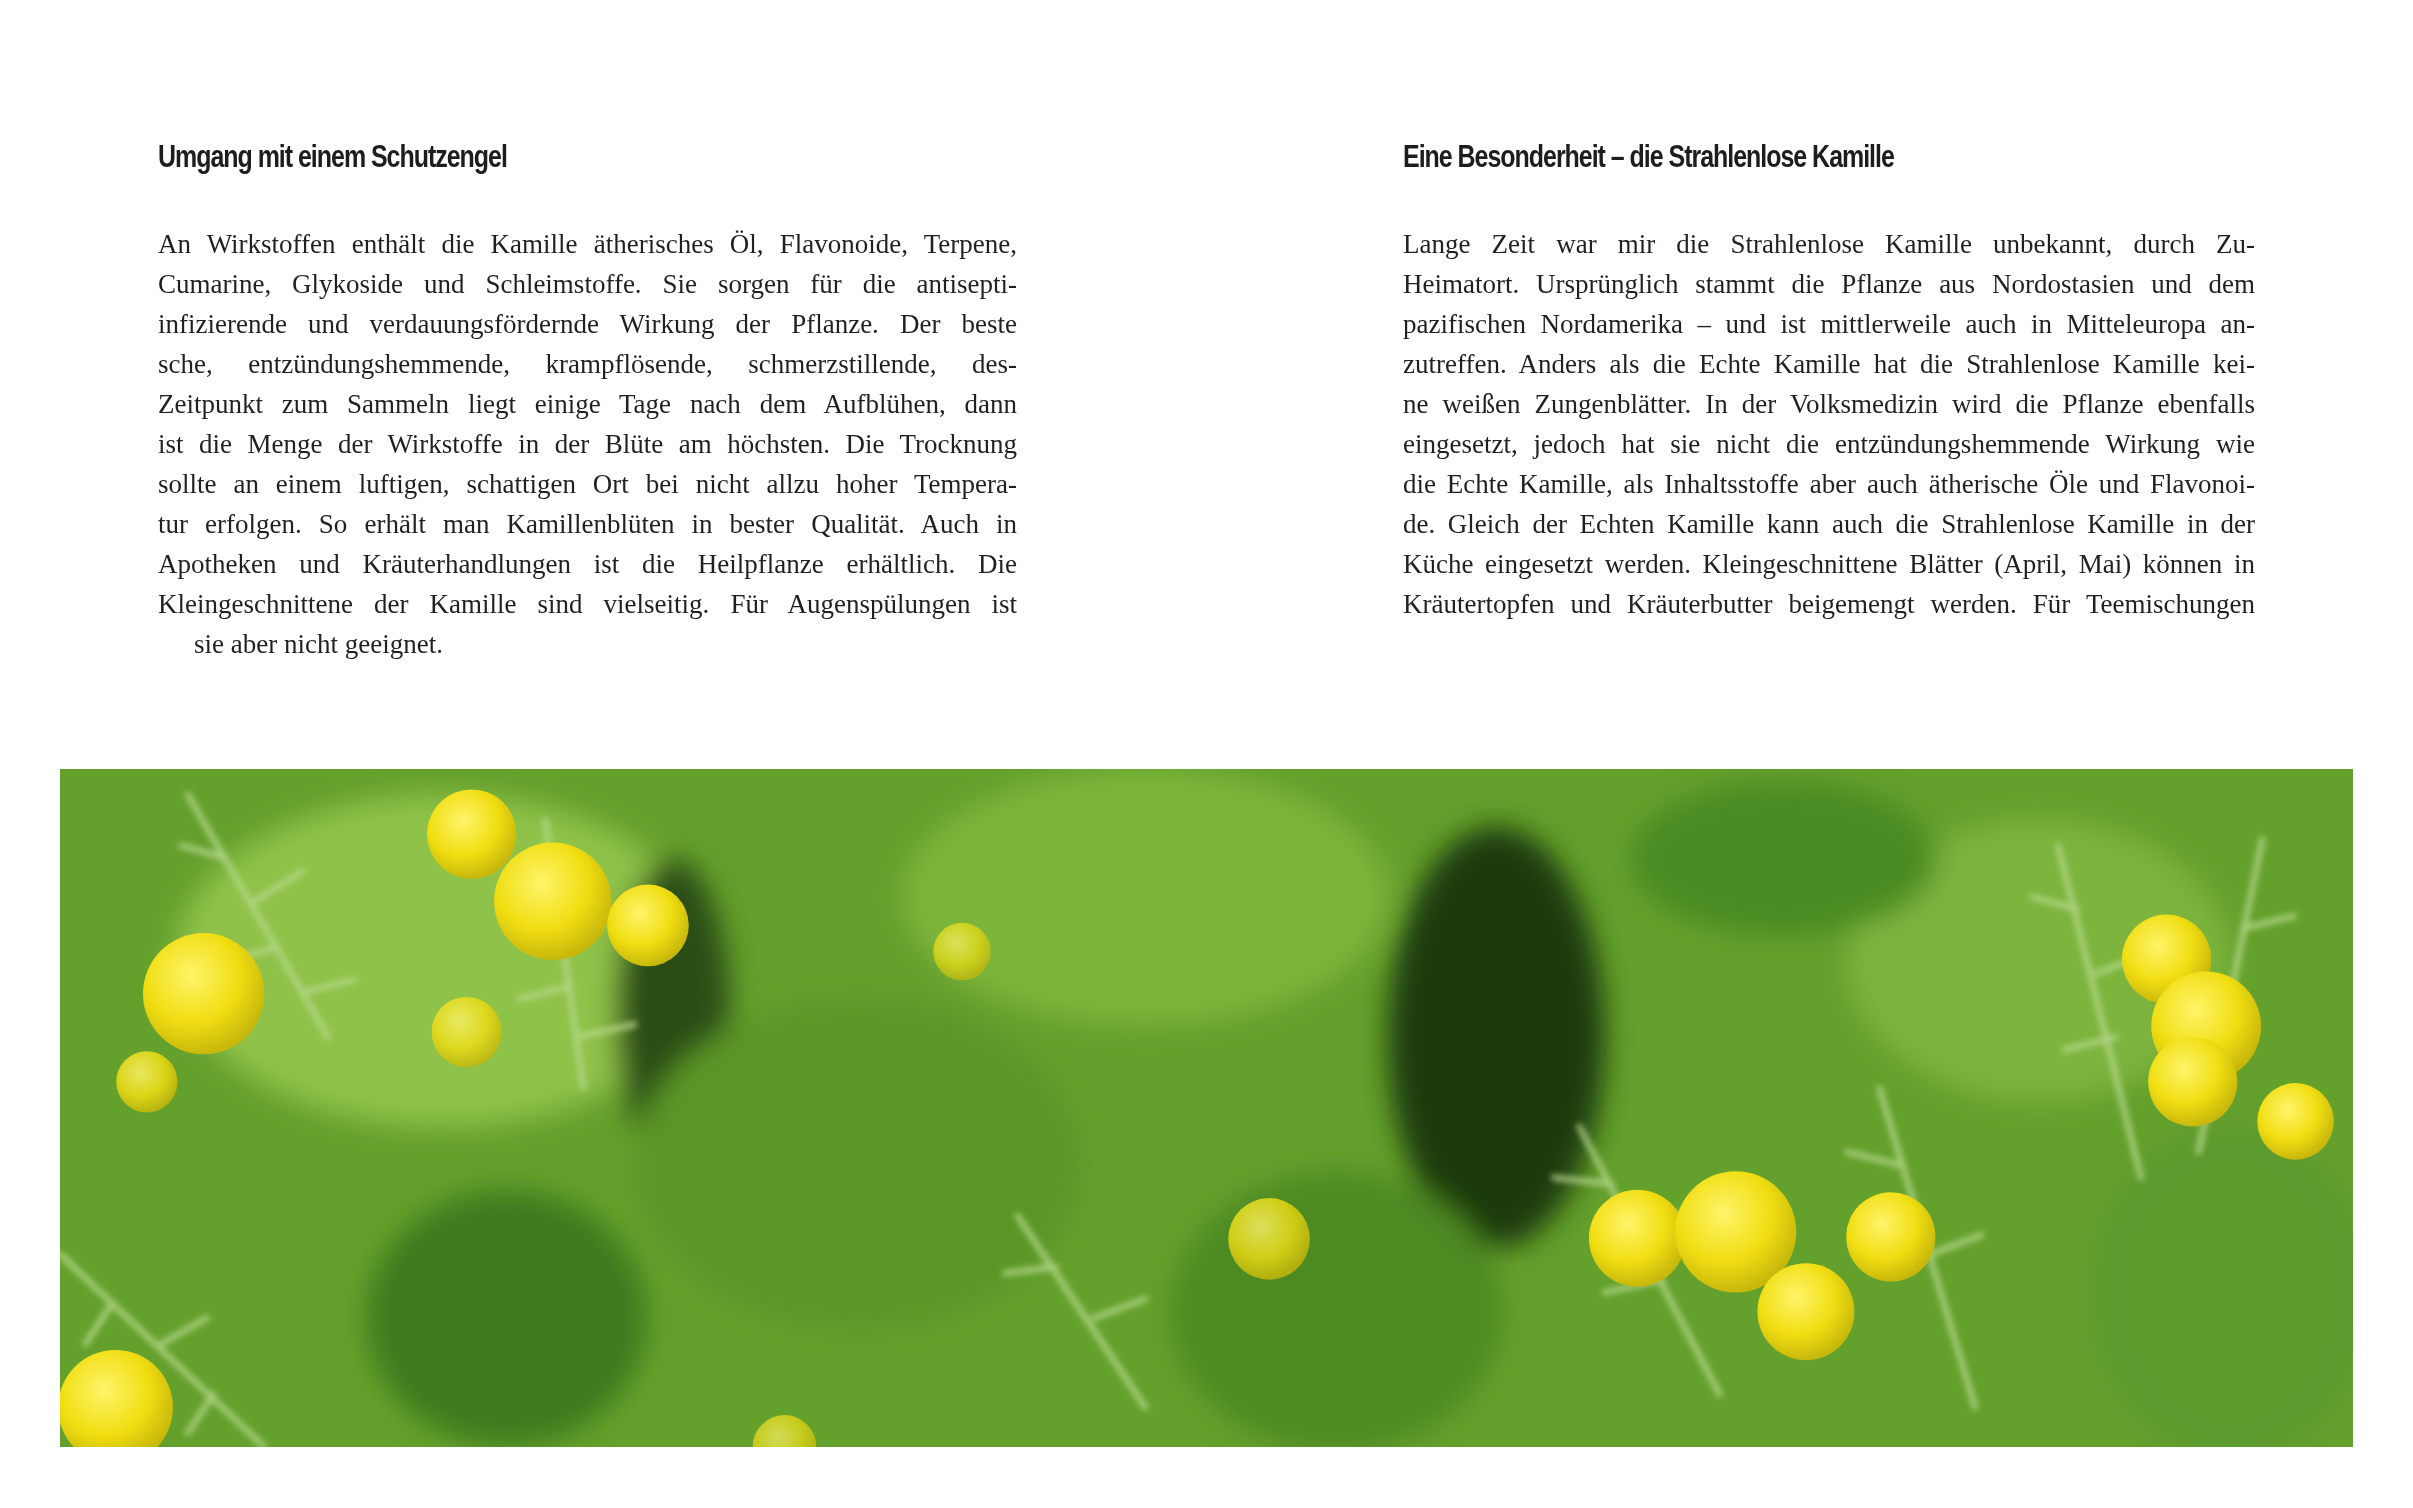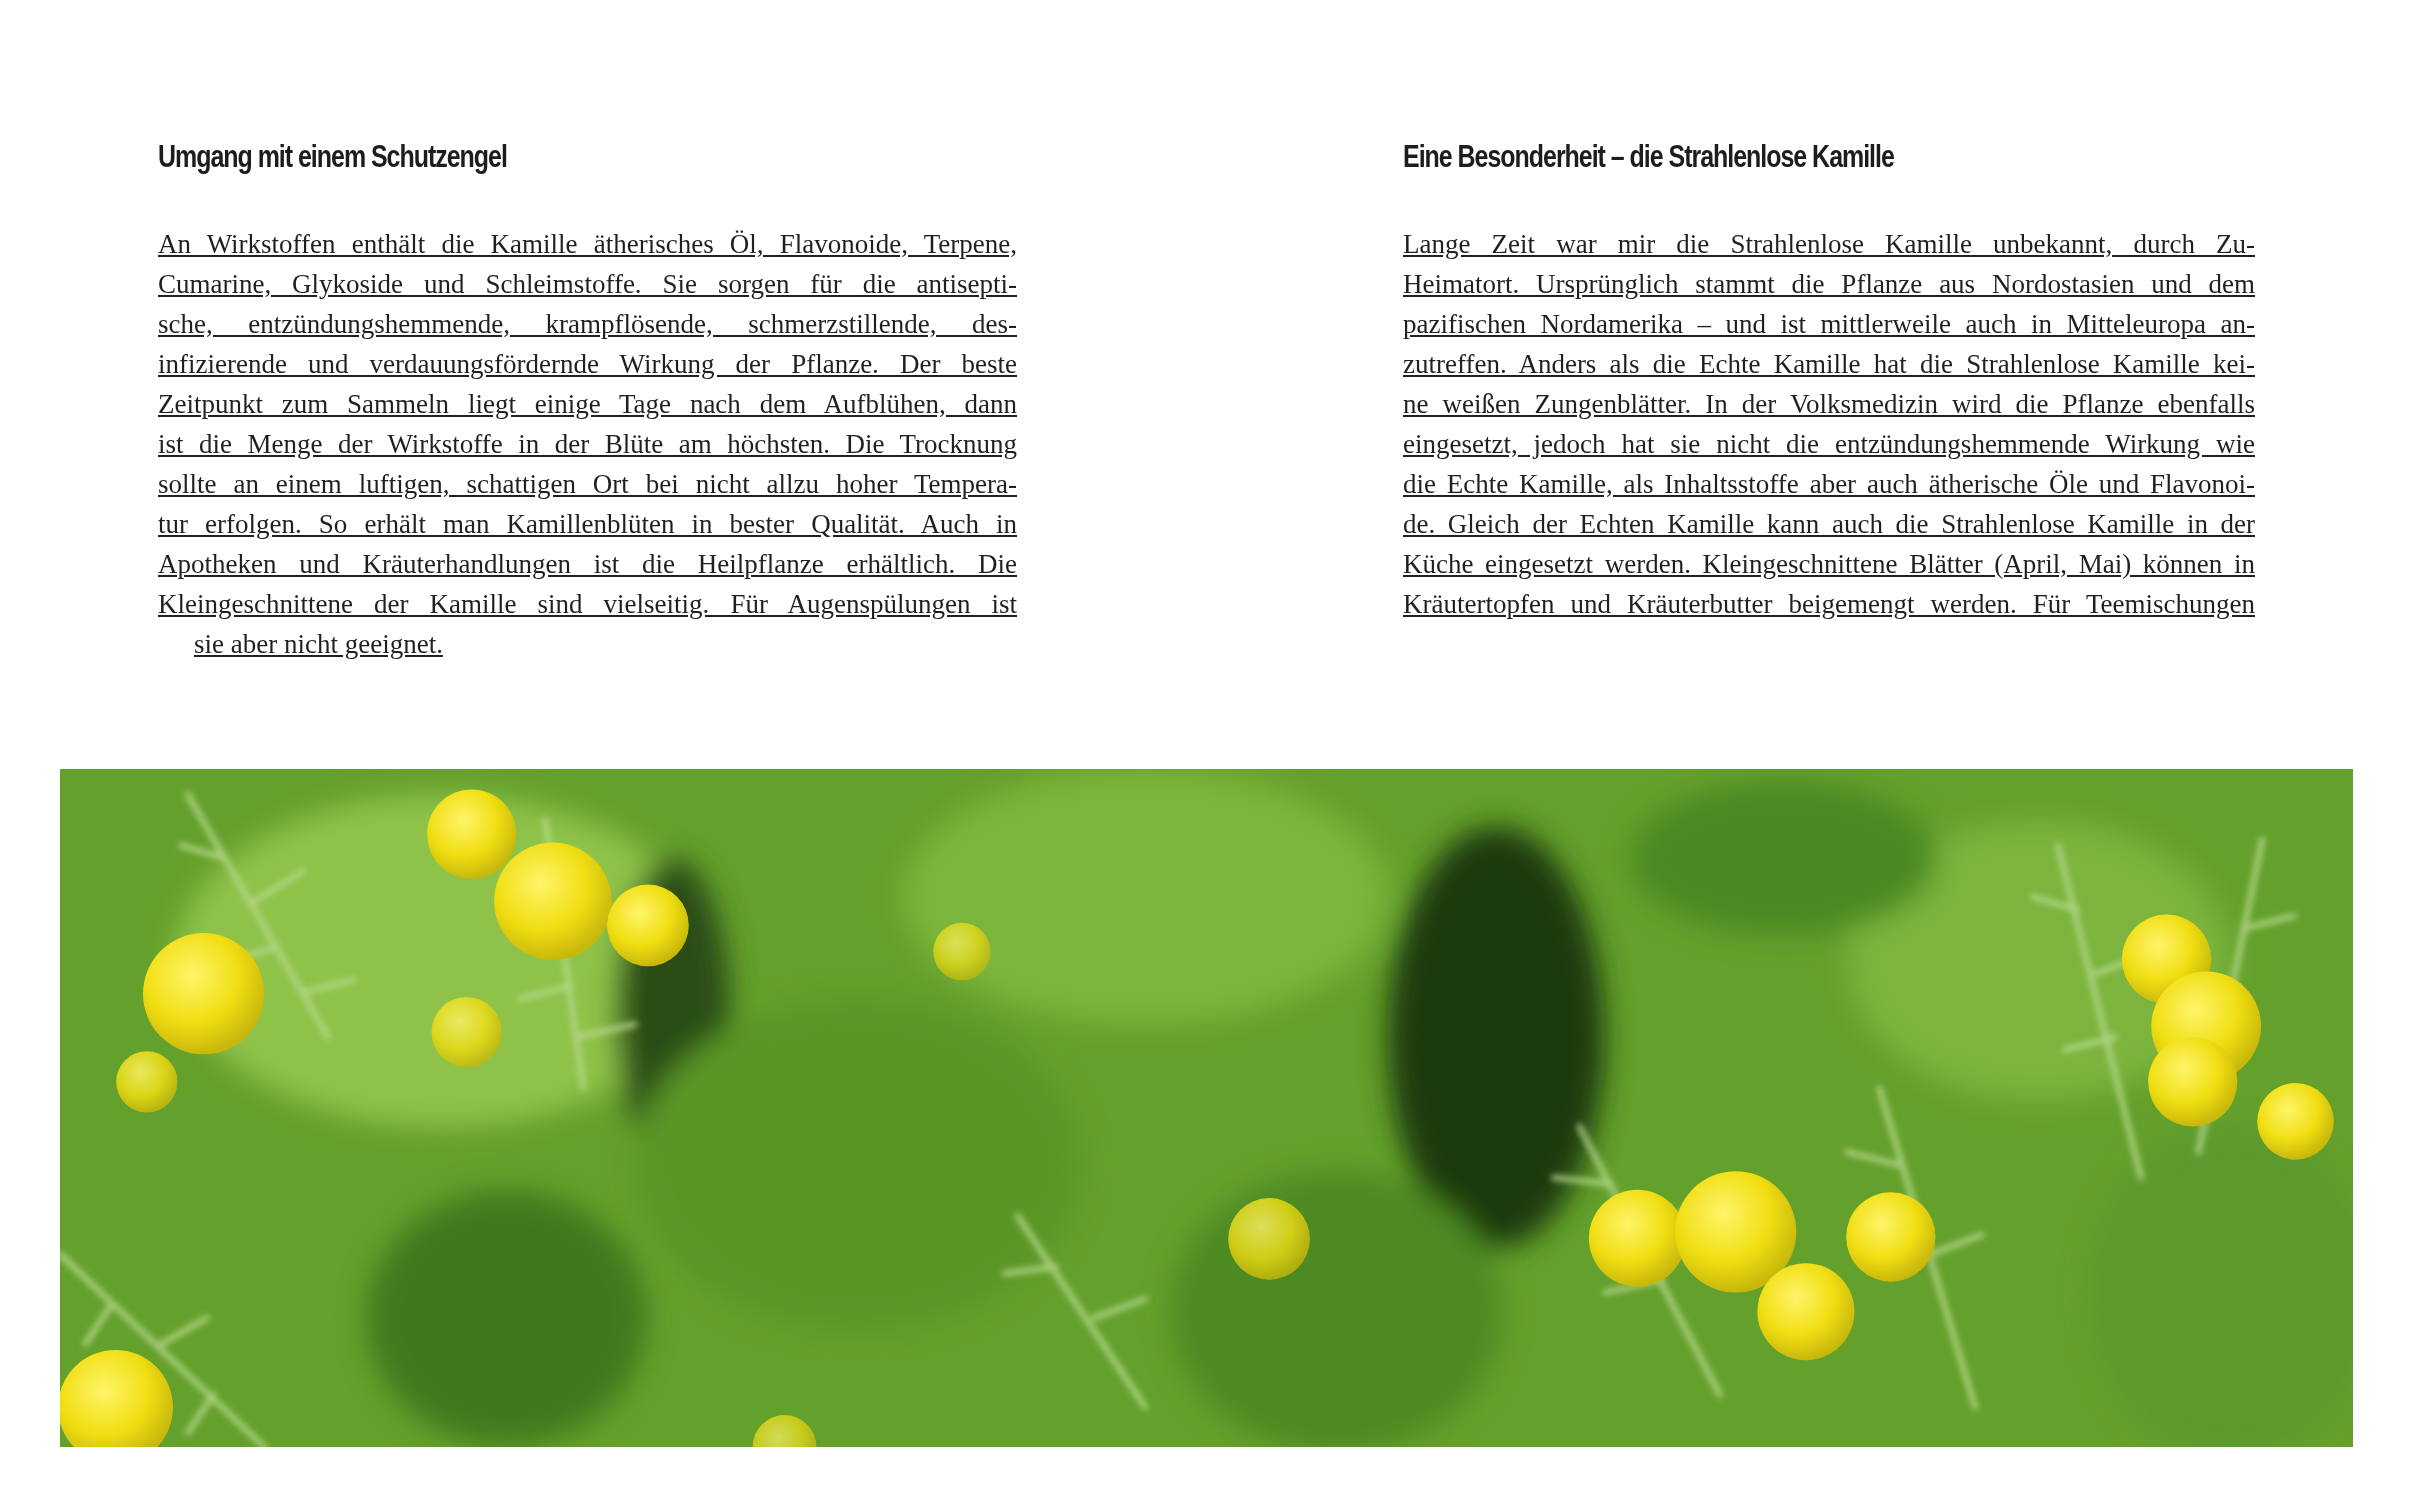--- a/index.html
+++ b/index.html
@@ -26,40 +26,39 @@
     font-size: 27px;
     line-height: 40px;
   }
   .body-text .line {
     display: block;
     text-align: justify;
     text-align-last: justify;
     white-space: nowrap;
     height: 40px;
     overflow: visible;
-    text-decoration: underline;
   }
   .body-text .line.last { text-align-last: left; margin-left: 36px; }
   .photo {
     position: absolute; left: 60px; top: 769px; width: 2293px; height: 678px;
     overflow: hidden;
     background: linear-gradient(180deg, #7fb33a 0%, #5f9a2a 40%, #4d8a25 70%, #6aa530 100%);
   }
   .photo svg { display: block; width: 100%; height: 100%; }
 </style>
 </head>
 <body>
 
 <div class="col left">
   <h2>Umgang mit einem Schutzengel</h2>
   <div class="body-text">
     <span class="line">An Wirkstoffen enthält die Kamille ätherisches Öl, Flavonoide, Terpene,</span>
     <span class="line">Cumarine, Glykoside und Schleimstoffe. Sie sorgen für die antisepti-</span>
+    <span class="line">infizierende und verdauungsfördernde Wirkung der Pflanze. Der beste</span>
     <span class="line">sche, entzündungshemmende, krampflösende, schmerzstillende, des-</span>
-    <span class="line">infizierende und verdauungsfördernde Wirkung der Pflanze. Der beste</span>
     <span class="line">Zeitpunkt zum Sammeln liegt einige Tage nach dem Aufblühen, dann</span>
     <span class="line">ist die Menge der Wirkstoffe in der Blüte am höchsten. Die Trocknung</span>
     <span class="line">sollte an einem luftigen, schattigen Ort bei nicht allzu hoher Tempera-</span>
     <span class="line">tur erfolgen. So erhält man Kamillenblüten in bester Qualität. Auch in</span>
     <span class="line">Apotheken und Kräuterhandlungen ist die Heilpflanze erhältlich. Die</span>
     <span class="line">Kleingeschnittene der Kamille sind vielseitig. Für Augenspülungen ist</span>
     <span class="line last">sie aber nicht geeignet.</span>
   </div>
 </div>
 

